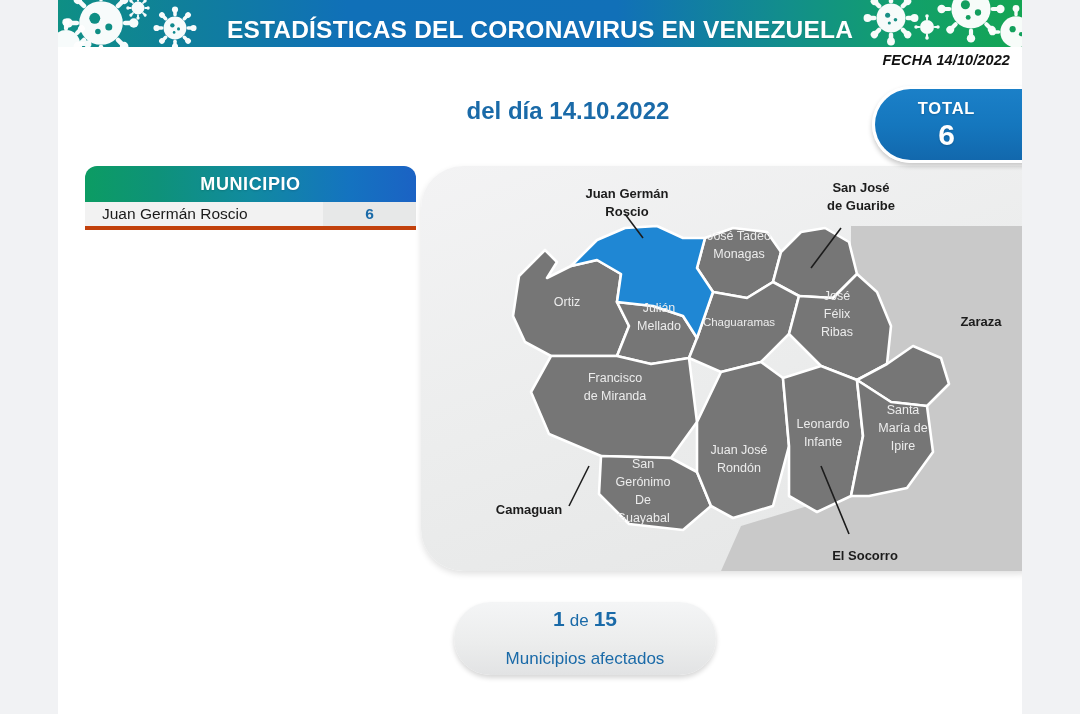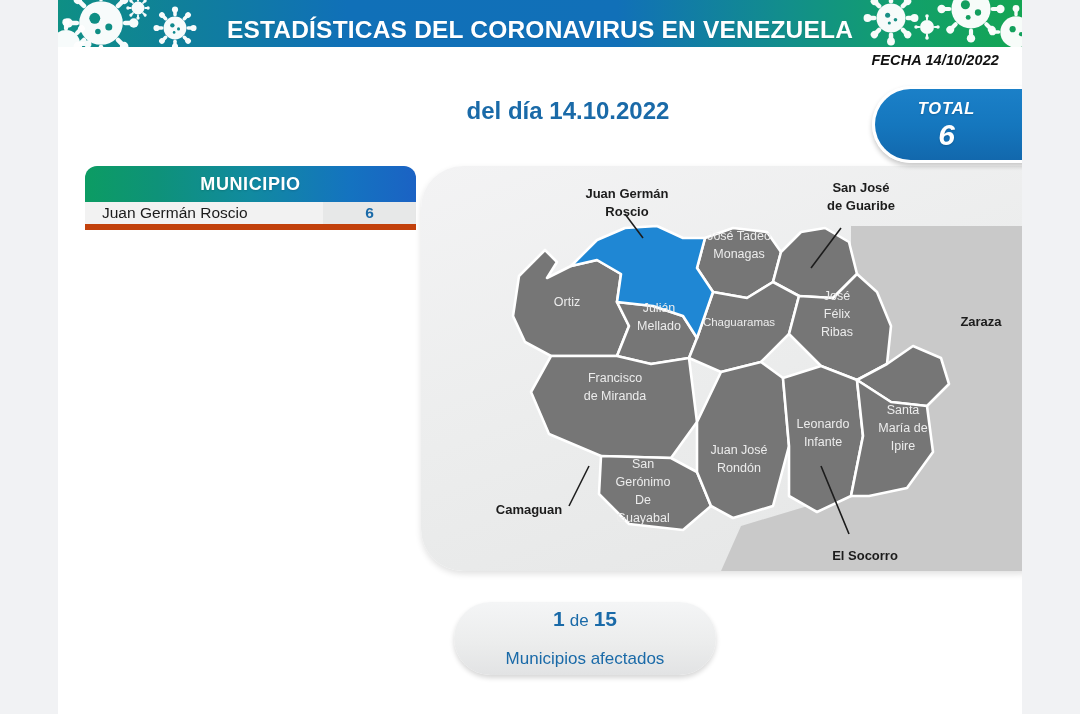--- a/index.html
+++ b/index.html
@@ -36,21 +36,21 @@
     white-space: nowrap;
     z-index: 4;
     text-shadow: 0 1px 1px rgba(0,0,0,.12);
     margin-top: 6px;
   }
   .virus { position: absolute; z-index: 2; opacity: .97; }
   .virus svg { display: block; }
 
   
   #fecha {
-    position: absolute; right: 23px; top: 52px;
+    position: absolute; right: 12px; top: 52px;
     font-size: 14.5px; font-weight: bold; font-style: italic;
     color: #111111; letter-spacing: .1px;
     z-index: 6;
   }
 
   
   #maintitle {
     position: absolute; left: 230px; top: 56px; width: 560px;
     text-align: center; color: #1a6aa8;
     font-size: 24px; font-weight: bold; line-height: 1.32;
@@ -64,21 +64,20 @@
     background: linear-gradient(180deg, #1b80c8 0%, #1577be 50%, #1268ad 100%);
     border-radius: 40px 0 0 40px;
     border: 3px solid #ffffff;
     border-right: none;
     box-shadow: 0 3px 5px rgba(0,0,0,.22);
     display: flex; flex-direction: column;
     align-items: center; justify-content: center;
     color: #ffffff;
     z-index: 7;
     padding-right: 14px;
-    font-style: italic;
   }
   #total-label {
     font-size: 16.5px; font-weight: bold; letter-spacing: .8px;
     text-shadow: 0 1px 2px rgba(0,0,0,.18);
   }
   #total-value {
     font-size: 30px; font-weight: bold; line-height: 1.05;
     margin-top: 1px;
     text-shadow: 0 1px 2px rgba(0,0,0,.18);
   }
@@ -90,21 +89,21 @@
     background: linear-gradient(90deg, #0c9c63 0%, #0e9279 22%, #118aa0 50%, #1473c0 80%, #1b62c4 100%);
     border-radius: 12px 12px 0 0;
     display: flex; align-items: center; justify-content: center;
     color: #ffffff; font-size: 18px; font-weight: bold;
     letter-spacing: .6px;
     text-shadow: 0 1px 2px rgba(0,0,0,.15);
   }
   .trow {
     display: flex; height: 28px; align-items: stretch;
     background: #f2f2f2;
-    border-bottom: 6px solid #c2410c;
+    border-bottom: 4px solid #c2410c;
   }
   .tname {
     flex: 1; display: flex; align-items: center;
     padding-left: 17px;
     font-size: 15.5px; color: #1a1a1a;
   }
   .tval {
     width: 93px; background: #e7e8e8;
     display: flex; align-items: center; justify-content: center;
     font-size: 15.5px; font-weight: bold; color: #1a6aa8;

